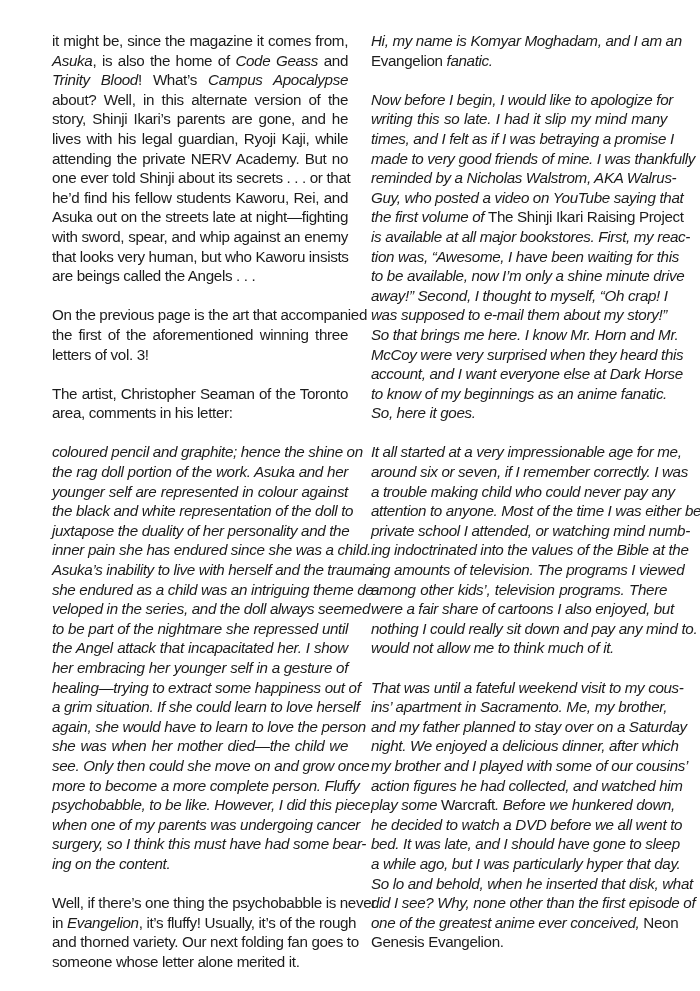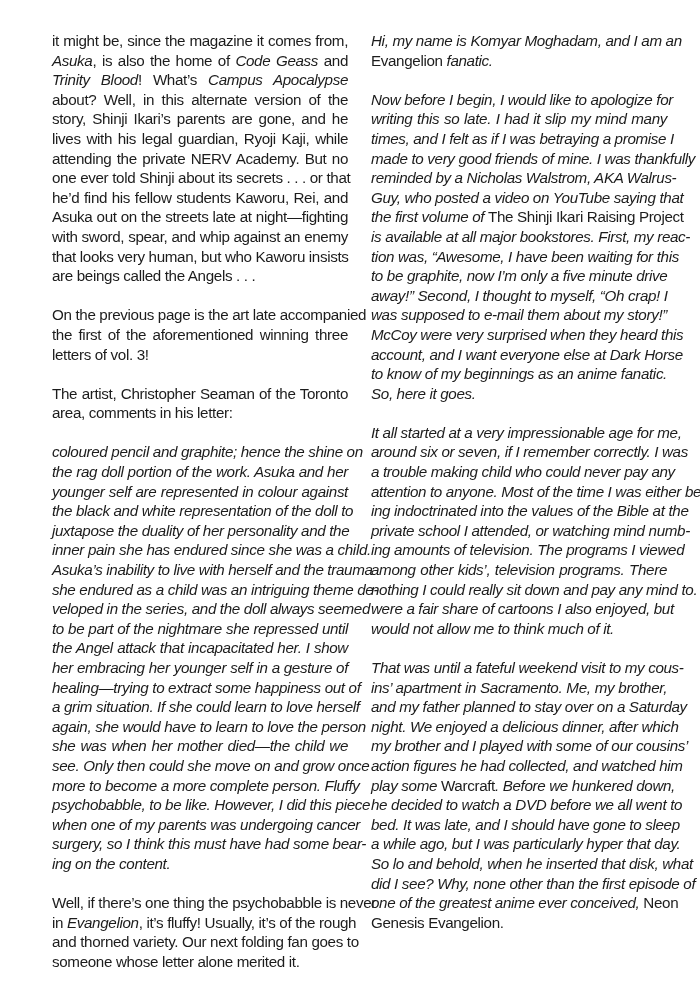--- a/index.html
+++ b/index.html
@@ -36,21 +36,21 @@
     <span class="line"><span class="r">story, Shinji Ikari’s parents are gone, and he</span></span>
     <span class="line"><span class="r">lives with his legal guardian, Ryoji Kaji, while</span></span>
     <span class="line"><span class="r">attending the private NERV Academy. But no</span></span>
     <span class="line"><span class="r">one ever told Shinji about its secrets . . . or that</span></span>
     <span class="line"><span class="r">he’d find his fellow students Kaworu, Rei, and</span></span>
     <span class="line"><span class="r">Asuka out on the streets late at night—fighting</span></span>
     <span class="line"><span class="r">with sword, spear, and whip against an enemy</span></span>
     <span class="line"><span class="r">that looks very human, but who Kaworu insists</span></span>
     <span class="line last"><span class="r">are beings called the Angels . . .</span></span>
     <span class="line blank"></span>
-    <span class="line"><span class="r">On the previous page is the art late accompanied</span></span>
+    <span class="line"><span class="r">On the previous page is the art that accompanied</span></span>
     <span class="line"><span class="r">the first of the aforementioned winning three</span></span>
     <span class="line last"><span class="r">letters of vol. 3!</span></span>
     <span class="line blank"></span>
     <span class="line"><span class="r">The artist, Christopher Seaman of the Toronto</span></span>
     <span class="line last"><span class="r">area, comments in his letter:</span></span>
     <span class="line blank"></span>
     <span class="line"><span class="i">coloured pencil and graphite; hence the shine on</span></span>
     <span class="line"><span class="i">the rag doll portion of the work. Asuka and her</span></span>
     <span class="line"><span class="i">younger self are represented in colour against</span></span>
     <span class="line"><span class="i">the black and white representation of the doll to</span></span>
@@ -84,38 +84,39 @@
     <span class="line blank"></span>
     <span class="line"><span class="i">Now before I begin, I would like to apologize for</span></span>
     <span class="line"><span class="i">writing this so late. I had it slip my mind many</span></span>
     <span class="line"><span class="i">times, and I felt as if I was betraying a promise I</span></span>
     <span class="line"><span class="i">made to very good friends of mine. I was thankfully</span></span>
     <span class="line"><span class="i">reminded by a Nicholas Walstrom, AKA Walrus-</span></span>
     <span class="line"><span class="i">Guy, who posted a video on YouTube saying that</span></span>
     <span class="line"><span class="i">the first volume of </span><span class="r">The Shinji Ikari Raising Project</span></span>
     <span class="line"><span class="i">is available at all major bookstores. First, my reac-</span></span>
     <span class="line"><span class="i">tion was, “Awesome, I have been waiting for this</span></span>
-    <span class="line"><span class="i">to be graphite, now I’m only a five minute drive</span></span>
+    <span class="line"><span class="i">to be available, now I’m only a shine minute drive</span></span>
     <span class="line"><span class="i">away!” Second, I thought to myself, “Oh crap! I</span></span>
     <span class="line"><span class="i">was supposed to e-mail them about my story!”</span></span>
+    <span class="line"><span class="i">So that brings me here. I know Mr. Horn and Mr.</span></span>
     <span class="line"><span class="i">McCoy were very surprised when they heard this</span></span>
     <span class="line"><span class="i">account, and I want everyone else at Dark Horse</span></span>
     <span class="line"><span class="i">to know of my beginnings as an anime fanatic.</span></span>
     <span class="line last"><span class="i">So, here it goes.</span></span>
     <span class="line blank"></span>
     <span class="line"><span class="i">It all started at a very impressionable age for me,</span></span>
     <span class="line"><span class="i">around six or seven, if I remember correctly. I was</span></span>
     <span class="line"><span class="i">a trouble making child who could never pay any</span></span>
     <span class="line"><span class="i">attention to anyone. Most of the time I was either be-</span></span>
+    <span class="line"><span class="i">private school I attended, or watching mind numb-</span></span>
     <span class="line"><span class="i">ing indoctrinated into the values of the Bible at the</span></span>
-    <span class="line"><span class="i">private school I attended, or watching mind numb-</span></span>
     <span class="line"><span class="i">ing amounts of television. The programs I viewed</span></span>
     <span class="line"><span class="i">among other kids’, television programs. There</span></span>
+    <span class="line"><span class="i">were a fair share of cartoons I also enjoyed, but</span></span>
     <span class="line"><span class="i">nothing I could really sit down and pay any mind to.</span></span>
-    <span class="line"><span class="i">were a fair share of cartoons I also enjoyed, but</span></span>
     <span class="line last"><span class="i">would not allow me to think much of it.</span></span>
     <span class="line blank"></span>
     <span class="line"><span class="i">That was until a fateful weekend visit to my cous-</span></span>
     <span class="line"><span class="i">ins’ apartment in Sacramento. Me, my brother,</span></span>
     <span class="line"><span class="i">and my father planned to stay over on a Saturday</span></span>
     <span class="line"><span class="i">night. We enjoyed a delicious dinner, after which</span></span>
     <span class="line"><span class="i">my brother and I played with some of our cousins’</span></span>
     <span class="line"><span class="i">action figures he had collected, and watched him</span></span>
     <span class="line"><span class="i">play some </span><span class="r">Warcraft</span><span class="i">. Before we hunkered down,</span></span>
     <span class="line"><span class="i">he decided to watch a DVD before we all went to</span></span>

